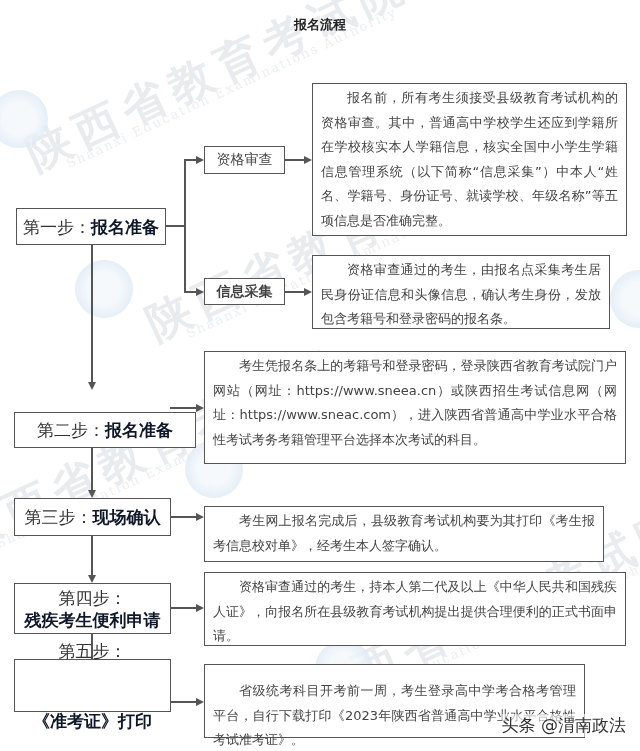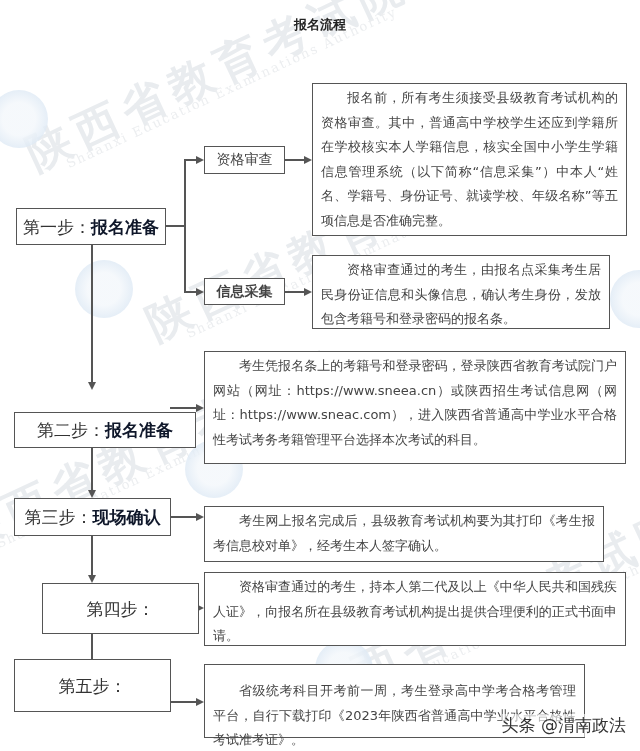--- a/index.html
+++ b/index.html
@@ -144,27 +144,29 @@
 <div class="box step" style="left:14px;top:498px;width:157px;height:38px;">
   <div class="row">
     <span>第三步：</span>
       <span class="bold">现场确认</span>
   </div>
 </div>
 <div class="box desc" style="left:204px;top:506px;width:400px;height:56px;">
   <p>考生网上报名完成后，县级教育考试机构要为其打印《考生报考信息校对单》，经考生本人签字确认。</p>
 </div>
 
-<div class="box step" style="left:14px;top:583px;width:157px;height:51px;margin-left:28px;">
+<div class="box step" style="left:14px;top:583px;width:157px;height:51px;">
   <span>第四步：</span>
+  <span class="bold">残疾考生便利申请</span>
 </div>
 <div class="box desc" style="left:204px;top:572px;width:422px;height:74px;">
   <p>资格审查通过的考生，持本人第二代及以上《中华人民共和国残疾人证》，向报名所在县级教育考试机构提出提供合理便利的正式书面申请。</p>
 </div>
 
 <div class="box step" style="left:14px;top:659px;width:157px;height:53px;gap:48px;">
   <span>第五步：</span>
+  <span class="bold">《准考证》打印</span>
 </div>
 <div class="box desc" style="left:204px;top:664px;width:381px;height:74px;padding-top:14px;">
   <p>省级统考科目开考前一周，考生登录高中学考合格考管理平台，自行下载打印《2023年陕西省普通高中学业水平合格性考试准考证》。</p>
 </div>
 
 <div class="credit">头条 @渭南政法</div>
 
 </body></html>

